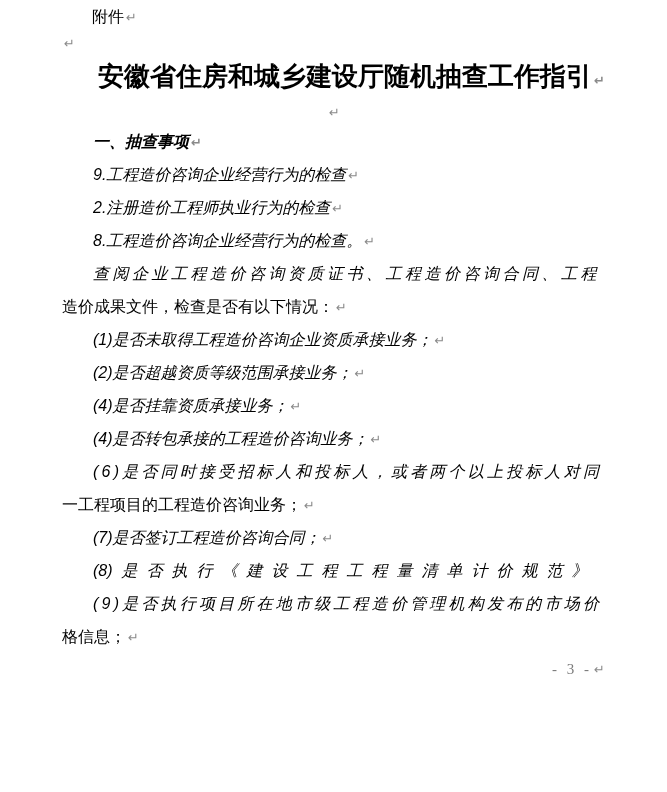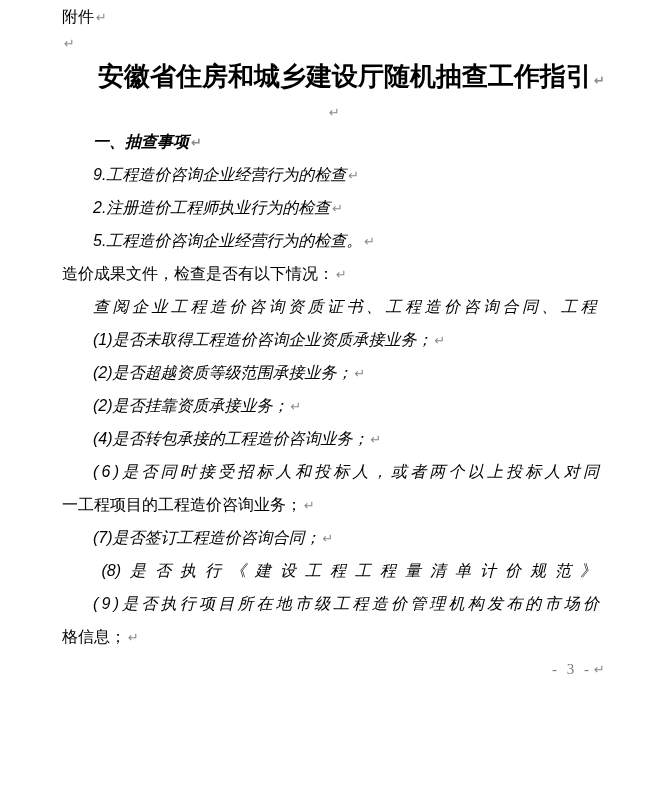--- a/index.html
+++ b/index.html
@@ -17,36 +17,36 @@
     left: 62px;
     top: 0;
     width: 543px;
   }
   .l {
     font-size: 16px;
     line-height: 33px;
     height: 33px;
     white-space: nowrap;
   }
-  .line-attachment { height: 33px; }
+  .line-attachment { height: 33px; margin-left: 30px; }
   .line-blank1 { height: 20px; line-height: 20px; }
   .line-title {
     height: 46px;
     line-height: 46px;
     font-size: 26px;
     font-weight: bold;
     text-align: right;
     white-space: nowrap;
   }
   .line-blank2 { height: 26px; line-height: 26px; text-align: center; }
   .b { font-weight: bold; }
   .ind { padding-left: 31px; font-style: italic; }
   .sp1 { letter-spacing: 3.5px; }
   .sp2 { letter-spacing: 3.2px; }
-  .sp3 { letter-spacing: 9px; text-align: right; }
+  .sp3 { letter-spacing: 9px; }
   .sp3 .num { letter-spacing: 0; padding-right: 9px; }
   .mark {
     color: #8a8a8a;
     font-size: 13px;
     letter-spacing: 0;
     margin-left: 2px;
     font-family: "DejaVu Sans", sans-serif;
   }
   .footer-line {
     margin-top: 6px;
@@ -75,31 +75,31 @@
 
     <div class="line-blank2"><span class="mark">↵</span></div>
 
     <div class="l ind b"><span>一、抽查事项</span><span class="mark">↵</span></div>
 
     <div class="l ind"><span>9.工程造价咨询企业经营行为的检查</span><span class="mark">↵</span></div>
 
     <div class="l ind"><span>2.注册造价工程师执业行为的检查</span><span class="mark">↵</span></div>
 
 
-    <div class="l ind"><span>5.工程造价咨询企业经营行为的检查。</span><span class="mark">↵</span></div>
+    <div class="l ind"><span>8.工程造价咨询企业经营行为的检查。</span><span class="mark">↵</span></div>
+
+    <div class="l ind sp1"><span>查阅企业工程造价咨询资质证书、工程造价咨询合同、工程</span></div>
 
     <div class="l"><span>造价成果文件，检查是否有以下情况：</span><span class="mark">↵</span></div>
-
-    <div class="l ind sp1"><span>查阅企业工程造价咨询资质证书、工程造价咨询合同、工程</span></div>
 
     <div class="l ind"><span>(1)是否未取得工程造价咨询企业资质承接业务；</span><span class="mark">↵</span></div>
 
     <div class="l ind"><span>(2)是否超越资质等级范围承接业务；</span><span class="mark">↵</span></div>
 
-    <div class="l ind"><span>(2)是否挂靠资质承接业务；</span><span class="mark">↵</span></div>
+    <div class="l ind"><span>(4)是否挂靠资质承接业务；</span><span class="mark">↵</span></div>
 
     <div class="l ind"><span>(4)是否转包承接的工程造价咨询业务；</span><span class="mark">↵</span></div>
 
 
     <div class="l ind sp2"><span>(6)是否同时接受招标人和投标人，或者两个以上投标人对同</span></div>
 
     <div class="l"><span>一工程项目的工程造价咨询业务；</span><span class="mark">↵</span></div>
 
     <div class="l ind"><span>(7)是否签订工程造价咨询合同；</span><span class="mark">↵</span></div>
 

